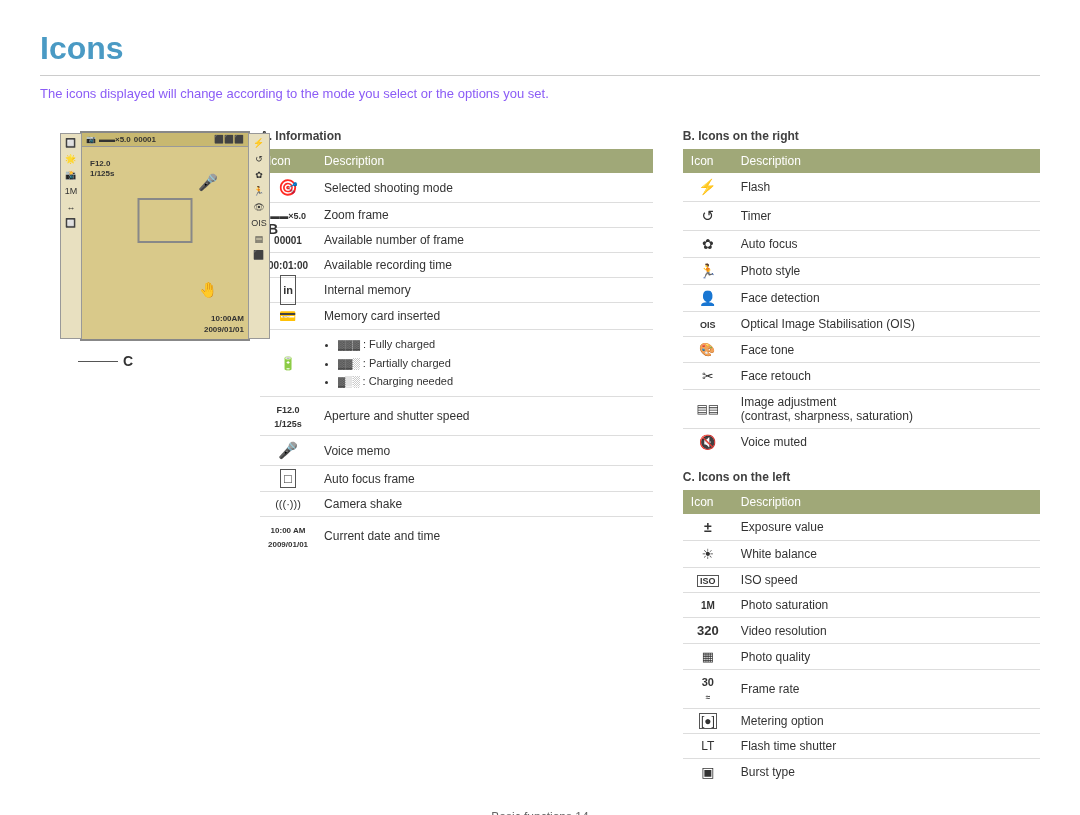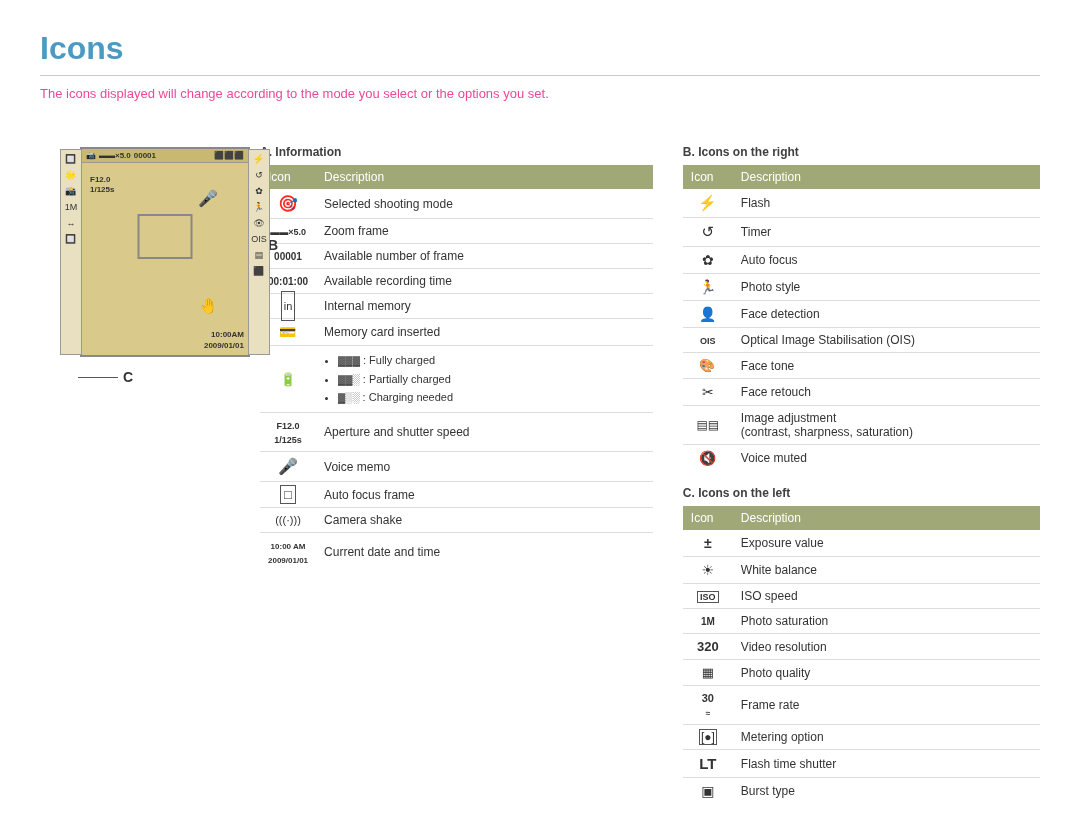--- a/index.html
+++ b/index.html
@@ -15,22 +15,22 @@
     h1 {
       font-size: 32px;
       font-weight: bold;
       color: #4a9ac4;
       border-bottom: 1px solid #ccc;
       padding-bottom: 8px;
       margin-bottom: 10px;
     }
     .subtitle {
       font-size: 13px;
-      color: #ec4899;
-      margin-bottom: 36px;
+      color: #8b5cf6;
+      margin-bottom: 20px;
     }
     .main-layout {
       display: flex;
       gap: 20px;
     }
     
     .camera-diagram {
       width: 200px;
       flex-shrink: 0;
       position: relative;
@@ -299,21 +299,21 @@
             </tr>
             <tr>
               <td class="icon-cell"><span style="font-size:10px; font-weight:bold;">00001</span></td>
               <td>Available number of frame</td>
             </tr>
             <tr>
               <td class="icon-cell"><span style="font-size:10px; font-weight:bold;">00:01:00</span></td>
               <td>Available recording time</td>
             </tr>
             <tr>
-              <td class="icon-cell"><span style="font-size:11px; font-weight:normal; border:1px solid #555; padding:8px 2px;">in</span></td>
+              <td class="icon-cell"><span style="font-size:11px; font-weight:bold; border:1px solid #555; padding:8px 2px;">in</span></td>
               <td>Internal memory</td>
             </tr>
             <tr>
               <td class="icon-cell"><span style="font-size:14px;">💳</span></td>
               <td>Memory card inserted</td>
             </tr>
             <tr>
               <td class="icon-cell"><span style="font-size:13px;">🔋</span></td>
               <td>
                 <ul class="battery-items">
@@ -436,21 +436,21 @@
               </tr>
               <tr>
                 <td class="icon-cell"><span style="font-size:11px; font-weight:bold;">30<br><span style="font-size:8px;">≈</span></span></td>
                 <td>Frame rate</td>
               </tr>
               <tr>
                 <td class="icon-cell"><span style="font-size:12px; border:1px solid #555; padding:0 1px;">[●]</span></td>
                 <td>Metering option</td>
               </tr>
               <tr>
-                <td class="icon-cell"><span style="font-size:15px; font-weight:bold;">LT</span></td>
+                <td class="icon-cell"><span style="font-size:12px; font-weight:normal;">LT</span></td>
                 <td>Flash time shutter</td>
               </tr>
               <tr>
                 <td class="icon-cell"><span style="font-size:14px;">▣</span></td>
                 <td>Burst type</td>
               </tr>
             </tbody>
           </table>
         </div>
       </div>

